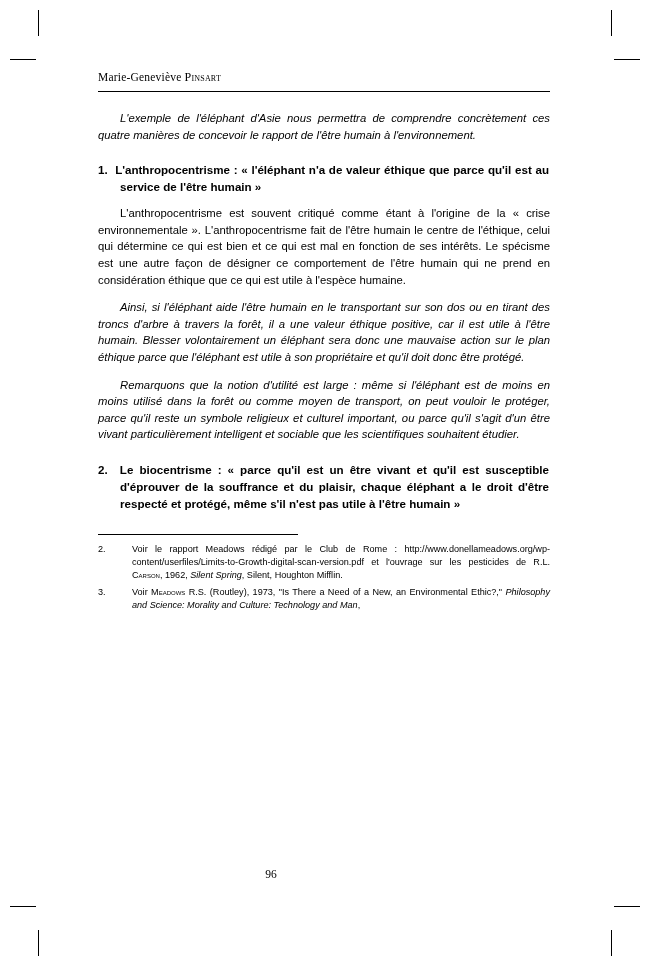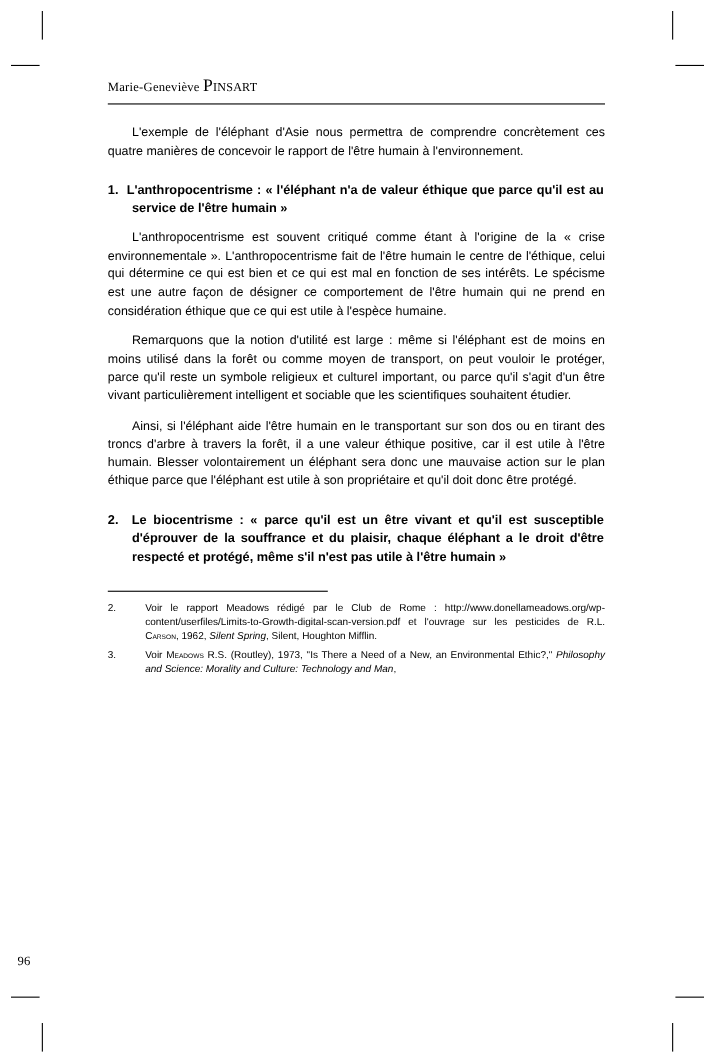--- a/index.html
+++ b/index.html
@@ -33,39 +33,39 @@
 
   .running-head {
     font-family: "Liberation Serif", serif;
     font-size: 11.5px;
     letter-spacing: 0.2px;
     margin-bottom: 6px;
     white-space: nowrap;
   }
   .running-head .sc {
     font-variant: small-caps;
-    font-size: 16px;
+    font-size: 12px;
   }
   .rule {
     border-top: 1px solid #000;
     width: 452px;
     margin-top: 2px;
     margin-bottom: 18px;
   }
 
   p {
     margin: 0 0 0 0;
     font-size: 11.3px;
     line-height: 16.6px;
     text-align: justify;
     text-justify: inter-word;
     hyphens: none;
   }
   p.indent { text-indent: 22px; }
-  p.spaced { margin-top: 11px; }
+  p.spaced { margin-top: 11px; font-style: italic; }
 
   h3.heading {
     font-size: 11.6px;
     font-weight: bold;
     line-height: 17px;
     margin: 18px 1px 10px 0;
     text-align: justify;
     padding-left: 22px;
     text-indent: -22px;
   }
@@ -100,22 +100,23 @@
     text-align: justify;
   }
   .fn-text i { font-style: italic; }
   .sc-small {
     font-variant: small-caps;
   }
 
   .folio {
     position: absolute;
     top: 868px;
-    left: 16px;
+    left: 0;
     width: 542px;
+    text-align: center;
     font-family: "Liberation Serif", serif;
     font-size: 11.5px;
   }
 </style>
 </head>
 <body>
 
 <div class="crop v" style="left:38px; top:10px;"></div>
 <div class="crop v" style="left:611px; top:10px;"></div>
 <div class="crop h" style="left:10px; top:59px;"></div>
@@ -130,22 +131,22 @@
   <div class="running-head">
     <span>Marie-Geneviève </span><span class="sc">Pinsart</span>
   </div>
   <div class="rule"></div>
 
   <p class="indent spaced">L'exemple de l'éléphant d'Asie nous permettra de comprendre concrètement ces quatre manières de concevoir le rapport de l'être humain à l'environnement.</p>
 
   <h3 class="heading"><span class="num">1.</span>&nbsp; <span class="heading-body">L'anthropocentrisme : « l'éléphant n'a de valeur éthique que parce qu'il est au service de l'être humain »</span></h3>
 
   <p class="indent">L'anthropocentrisme est souvent critiqué comme étant à l'origine de la « crise environnementale ». L'anthropocentrisme fait de l'être humain le centre de l'éthique, celui qui détermine ce qui est bien et ce qui est mal en fonction de ses intérêts. Le spécisme est une autre façon de désigner ce comportement de l'être humain qui ne prend en considération éthique que ce qui est utile à l'espèce humaine.</p>
+  <p class="indent spaced">Ainsi, si l'éléphant aide l'être humain en le transportant sur son dos ou en tirant des troncs d'arbre à travers la forêt, il a une valeur éthique positive, car il est utile à l'être humain. Blesser volontairement un éléphant sera donc une mauvaise action sur le plan éthique parce que l'éléphant est utile à son propriétaire et qu'il doit donc être protégé.</p>
   <p class="indent spaced">Remarquons que la notion d'utilité est large : même si l'éléphant est de moins en moins utilisé dans la forêt ou comme moyen de transport, on peut vouloir le protéger, parce qu'il reste un symbole religieux et culturel important, ou parce qu'il s'agit d'un être vivant particulièrement intelligent et sociable que les scientifiques souhaitent étudier.</p>
-  <p class="indent spaced">Ainsi, si l'éléphant aide l'être humain en le transportant sur son dos ou en tirant des troncs d'arbre à travers la forêt, il a une valeur éthique positive, car il est utile à l'être humain. Blesser volontairement un éléphant sera donc une mauvaise action sur le plan éthique parce que l'éléphant est utile à son propriétaire et qu'il doit donc être protégé.</p>
 
   <h3 class="heading"><span class="num">2.</span>&nbsp; <span class="heading-body">Le biocentrisme : « parce qu'il est un être vivant et qu'il est susceptible d'éprouver de la souffrance et du plaisir, chaque éléphant a le droit d'être respecté et protégé, même s'il n'est pas utile à l'être humain »</span></h3>
 
 
   <div class="fn-rule"></div>
 
   <div class="footnotes">
     <div class="fn">
       <div class="fn-num">2.</div>
       <div class="fn-text"><span>Voir le rapport Meadows rédigé par le Club de Rome : http://www.donellameadows.org/wp-content/userfiles/Limits-to-Growth-digital-scan-version.pdf et l'ouvrage sur les pesticides de R.L. </span><span class="sc-small">Carson</span><span>, 1962, </span><i>Silent Spring</i><span>, Silent, Houghton Mifflin.</span></div>

